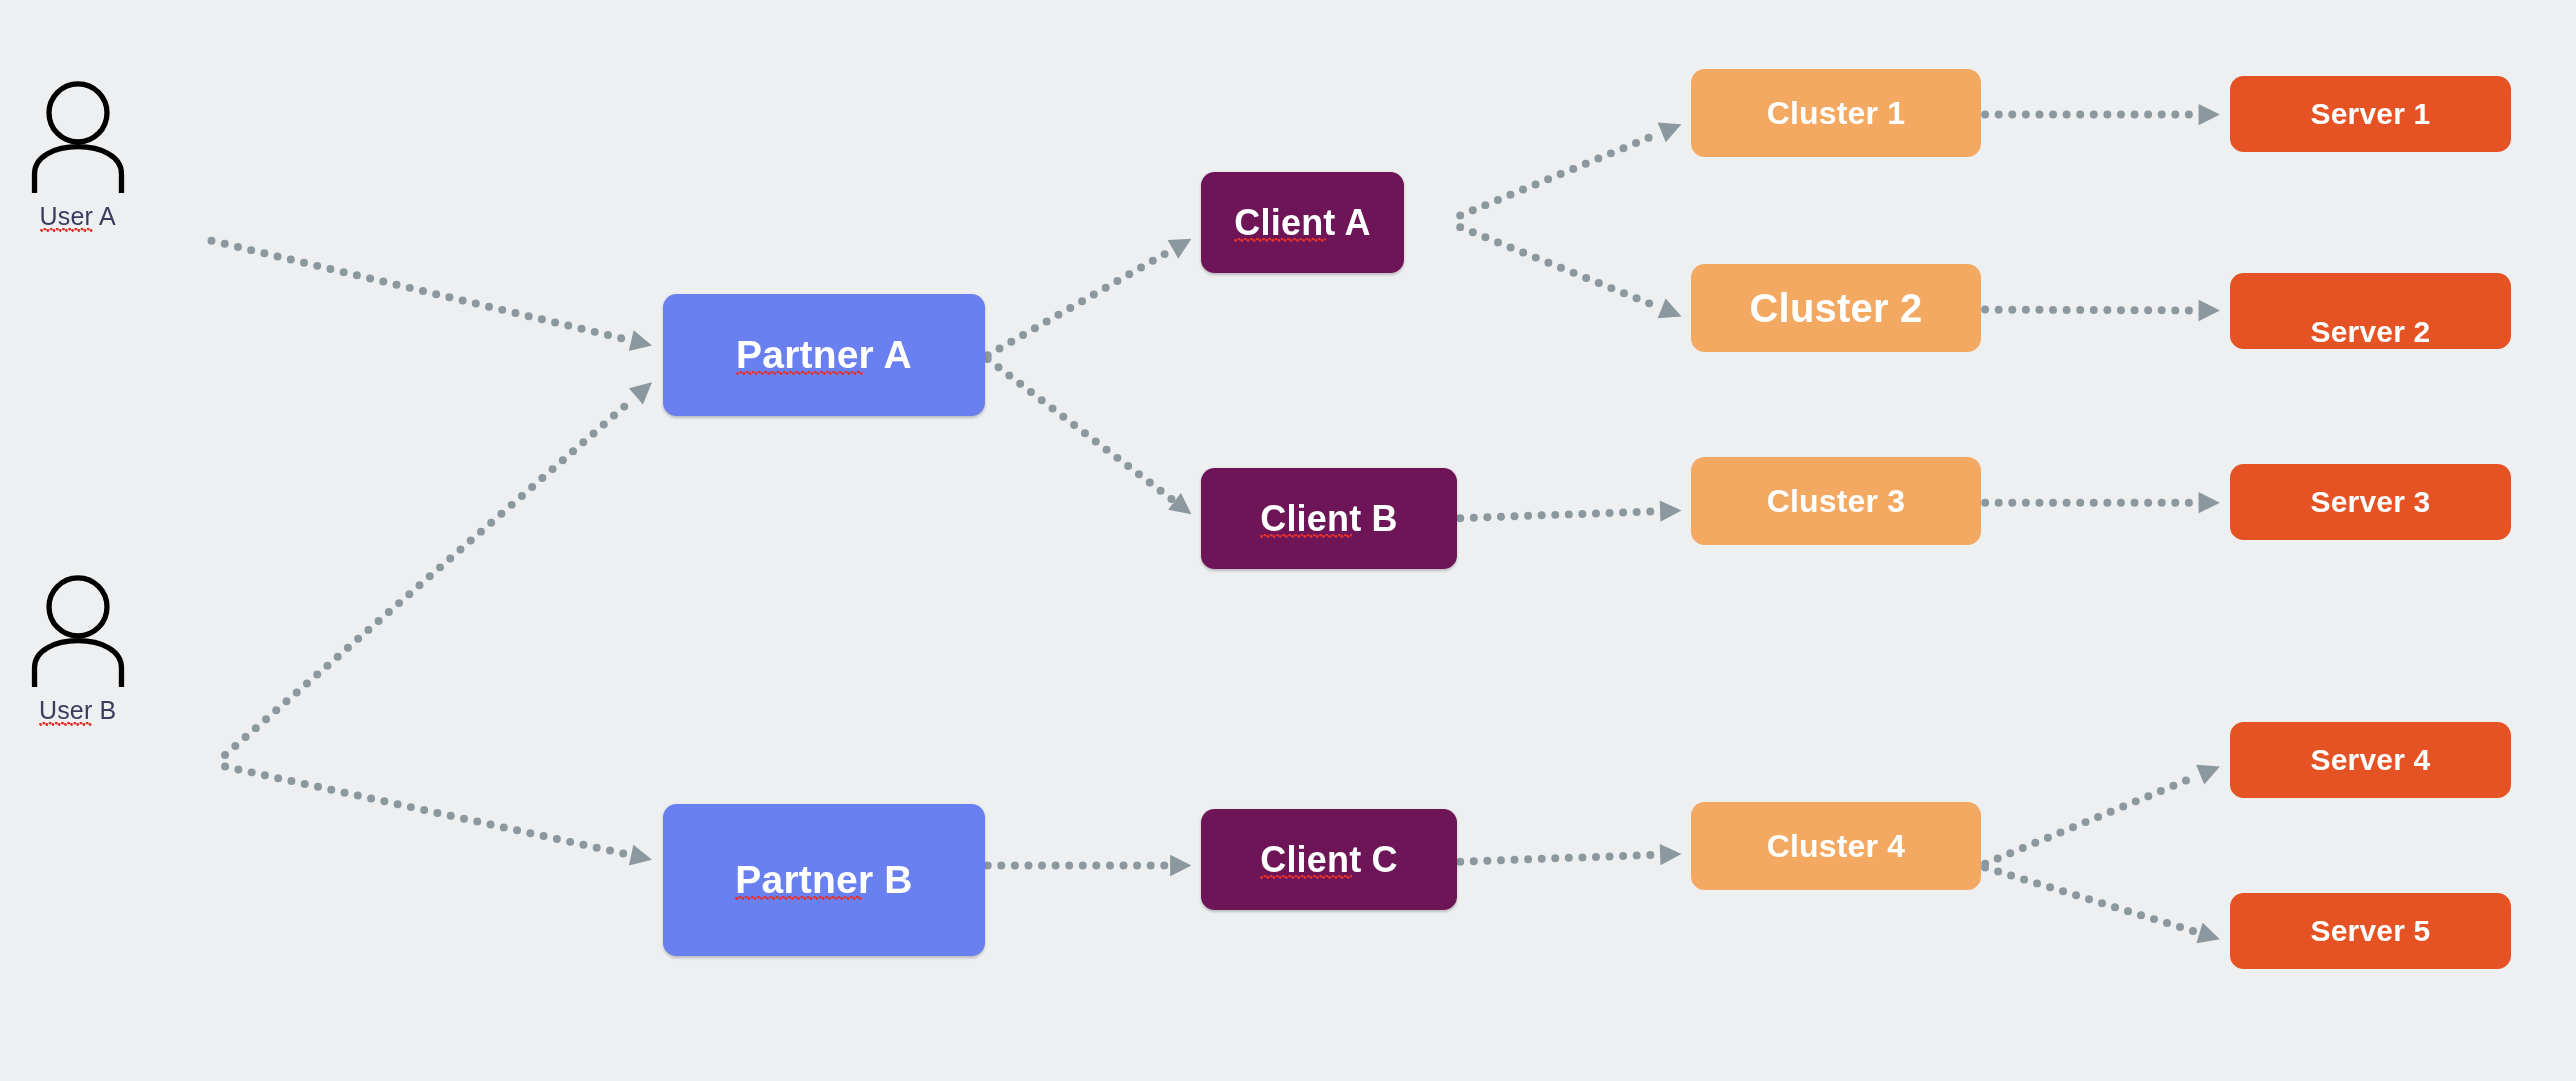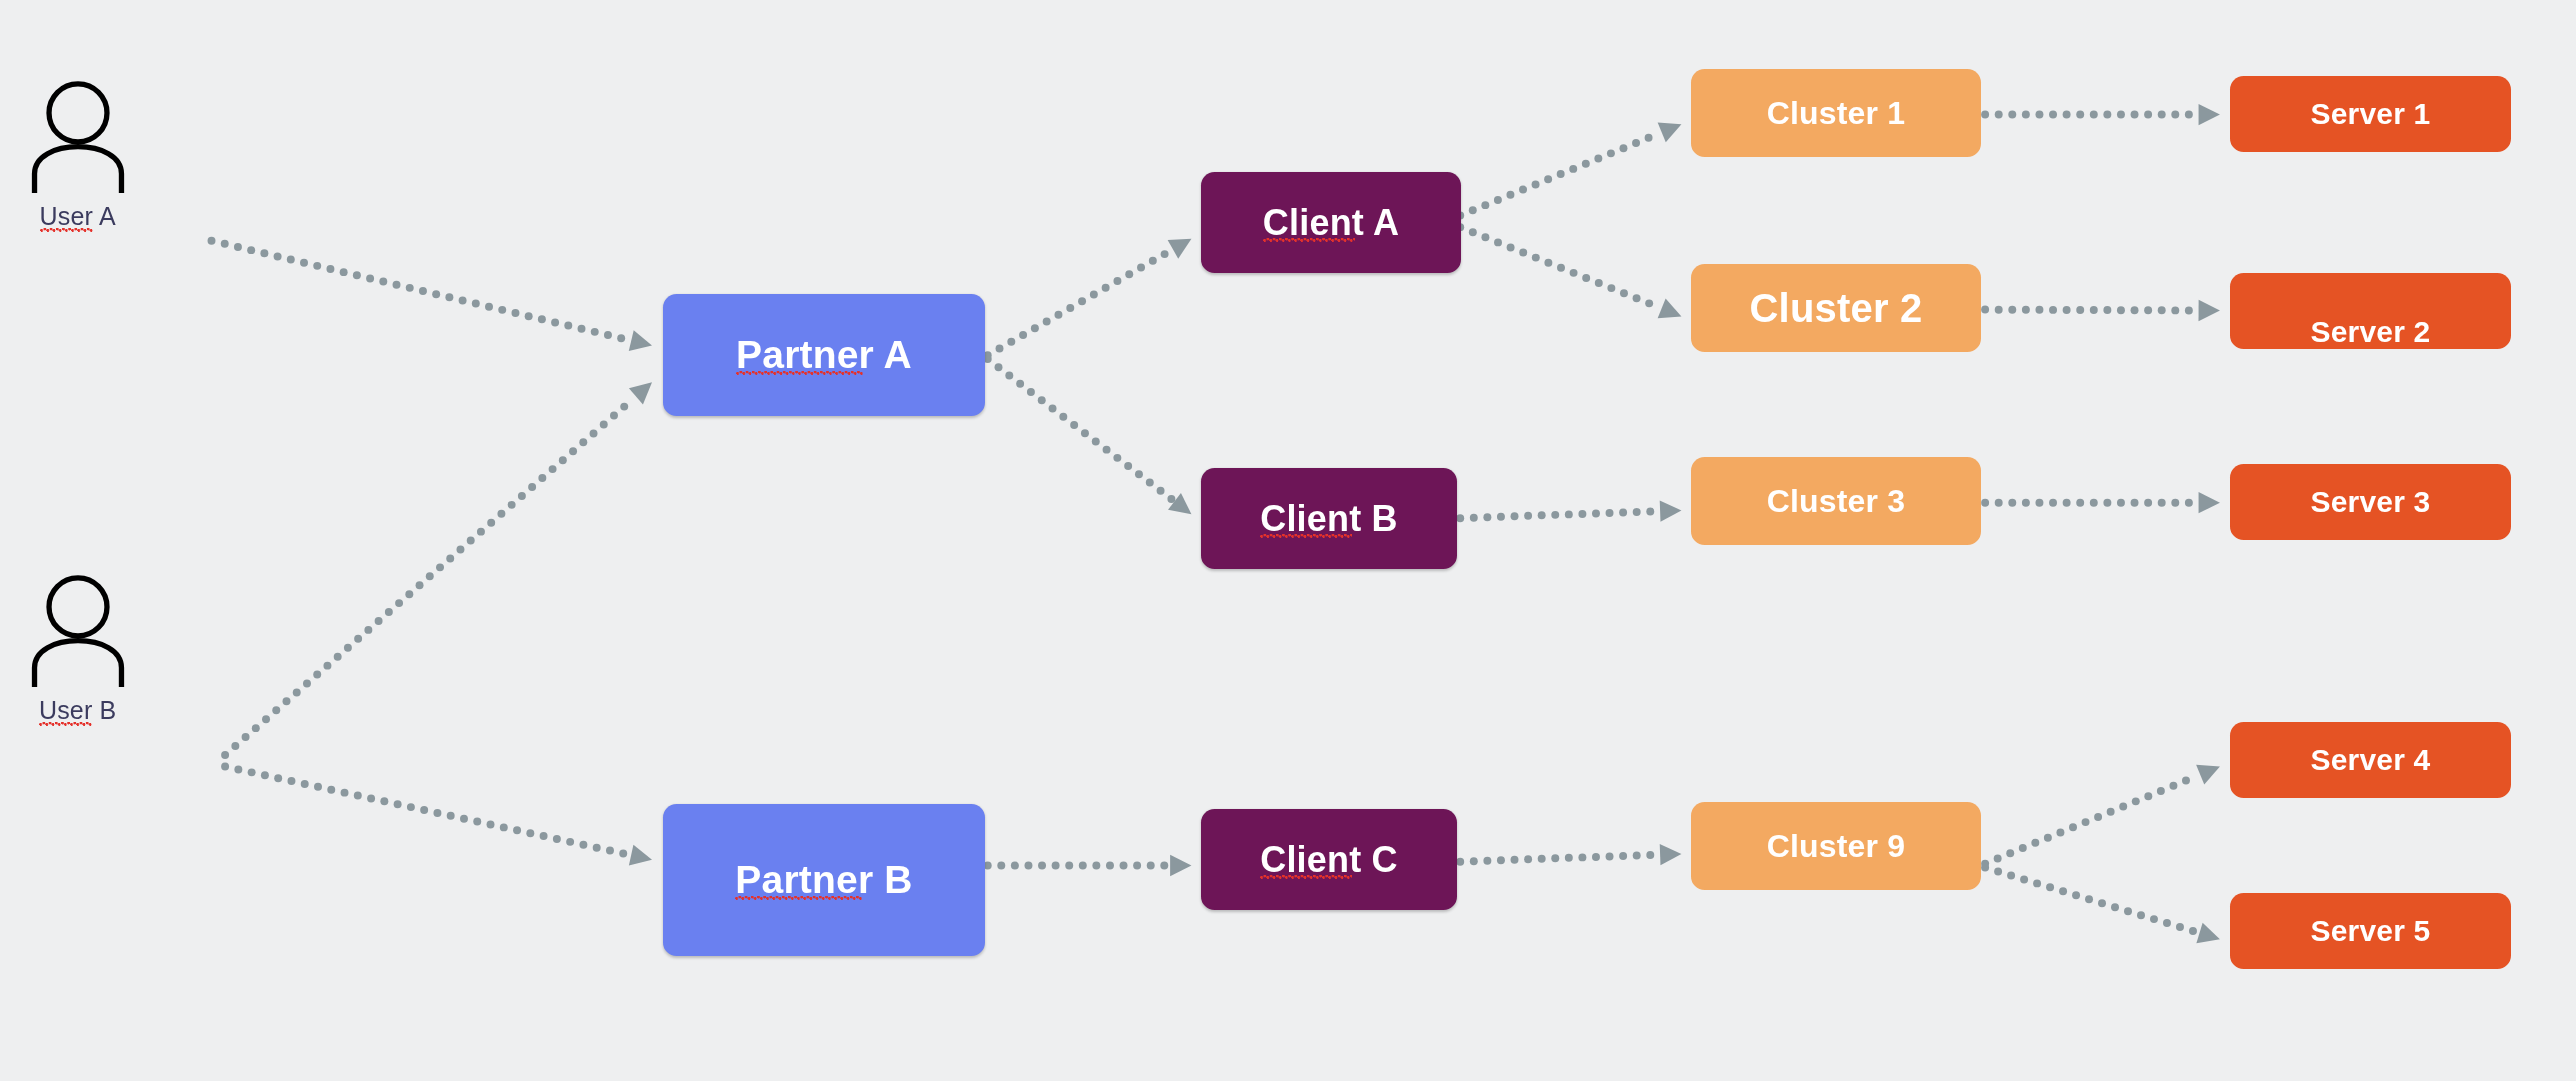--- a/index.html
+++ b/index.html
@@ -415,40 +415,40 @@
         <polygon points="2288.00,968.00 2263.75,972.09 2270.18,951.05" fill="#8b989e"></polygon>
       </g>
     </svg>
   <div id="nodes-layer">
       <div class="node" style="left: 663px; top: 294px; width: 322px; height: 122px; background: rgb(106, 128, 240); font-size: 39px; box-shadow: rgba(0, 0, 0, 0.22) 0px 1.9px 2.9px;">
         <span class="lbl">Partner A<span class="squiggle" style="width: 127px;"></span></span>
       </div>
       <div class="node" style="left: 663px; top: 804px; width: 322px; height: 152px; background: rgb(106, 128, 240); font-size: 39px; box-shadow: rgba(0, 0, 0, 0.22) 0px 1.9px 2.9px;">
         <span class="lbl">Partner B<span class="squiggle" style="width: 127px;"></span></span>
       </div>
-      <div class="node" style="left: 1201px; top: 172px; width: 260px; height: 101px; background: rgb(109, 21, 87); font-size: 36px; box-shadow: rgba(0, 0, 0, 0.22) 0px 1.9px 2.9px;">
+      <div class="node" style="left: 1201px; top: 172px; width: 203px; height: 101px; background: rgb(109, 21, 87); font-size: 36px; box-shadow: rgba(0, 0, 0, 0.22) 0px 1.9px 2.9px;">
         <span class="lbl">Client A<span class="squiggle" style="width: 92px;"></span></span>
       </div>
       <div class="node" style="left: 1201px; top: 468px; width: 256px; height: 101px; background: rgb(109, 21, 87); font-size: 36px; box-shadow: rgba(0, 0, 0, 0.22) 0px 1.9px 2.9px;">
         <span class="lbl">Client B<span class="squiggle" style="width: 92px;"></span></span>
       </div>
       <div class="node" style="left: 1201px; top: 809px; width: 256px; height: 101px; background: rgb(109, 21, 87); font-size: 36px; box-shadow: rgba(0, 0, 0, 0.22) 0px 1.9px 2.9px;">
         <span class="lbl">Client C<span class="squiggle" style="width: 92px;"></span></span>
       </div>
       <div class="node" style="left: 1691px; top: 69px; width: 290px; height: 88px; background: rgb(243, 169, 97); font-size: 32px;">
         <span class="lbl">Cluster 1</span>
       </div>
       <div class="node" style="left: 1691px; top: 264px; width: 290px; height: 88px; background: rgb(243, 169, 97); font-size: 40px;">
         <span class="lbl">Cluster 2</span>
       </div>
       <div class="node" style="left: 1691px; top: 457px; width: 290px; height: 88px; background: rgb(243, 169, 97); font-size: 32px;">
         <span class="lbl">Cluster 3</span>
       </div>
       <div class="node" style="left: 1691px; top: 802px; width: 290px; height: 88px; background: rgb(243, 169, 97); font-size: 32px;">
-        <span class="lbl">Cluster 9</span>
+        <span class="lbl">Cluster 4</span>
       </div>
       <div class="node" style="left: 2230px; top: 76px; width: 281px; height: 76px; background: rgb(229, 83, 36); font-size: 30px;">
         <span class="lbl">Server 1</span>
       </div>
       <div class="node" style="left: 2230px; top: 273px; width: 281px; height: 76px; background: rgb(229, 83, 36); font-size: 30px; align-items: flex-end;">
         <span class="lbl">Server 2</span>
       </div>
       <div class="node" style="left: 2230px; top: 464px; width: 281px; height: 76px; background: rgb(229, 83, 36); font-size: 30px;">
         <span class="lbl">Server 3</span>
       </div>

